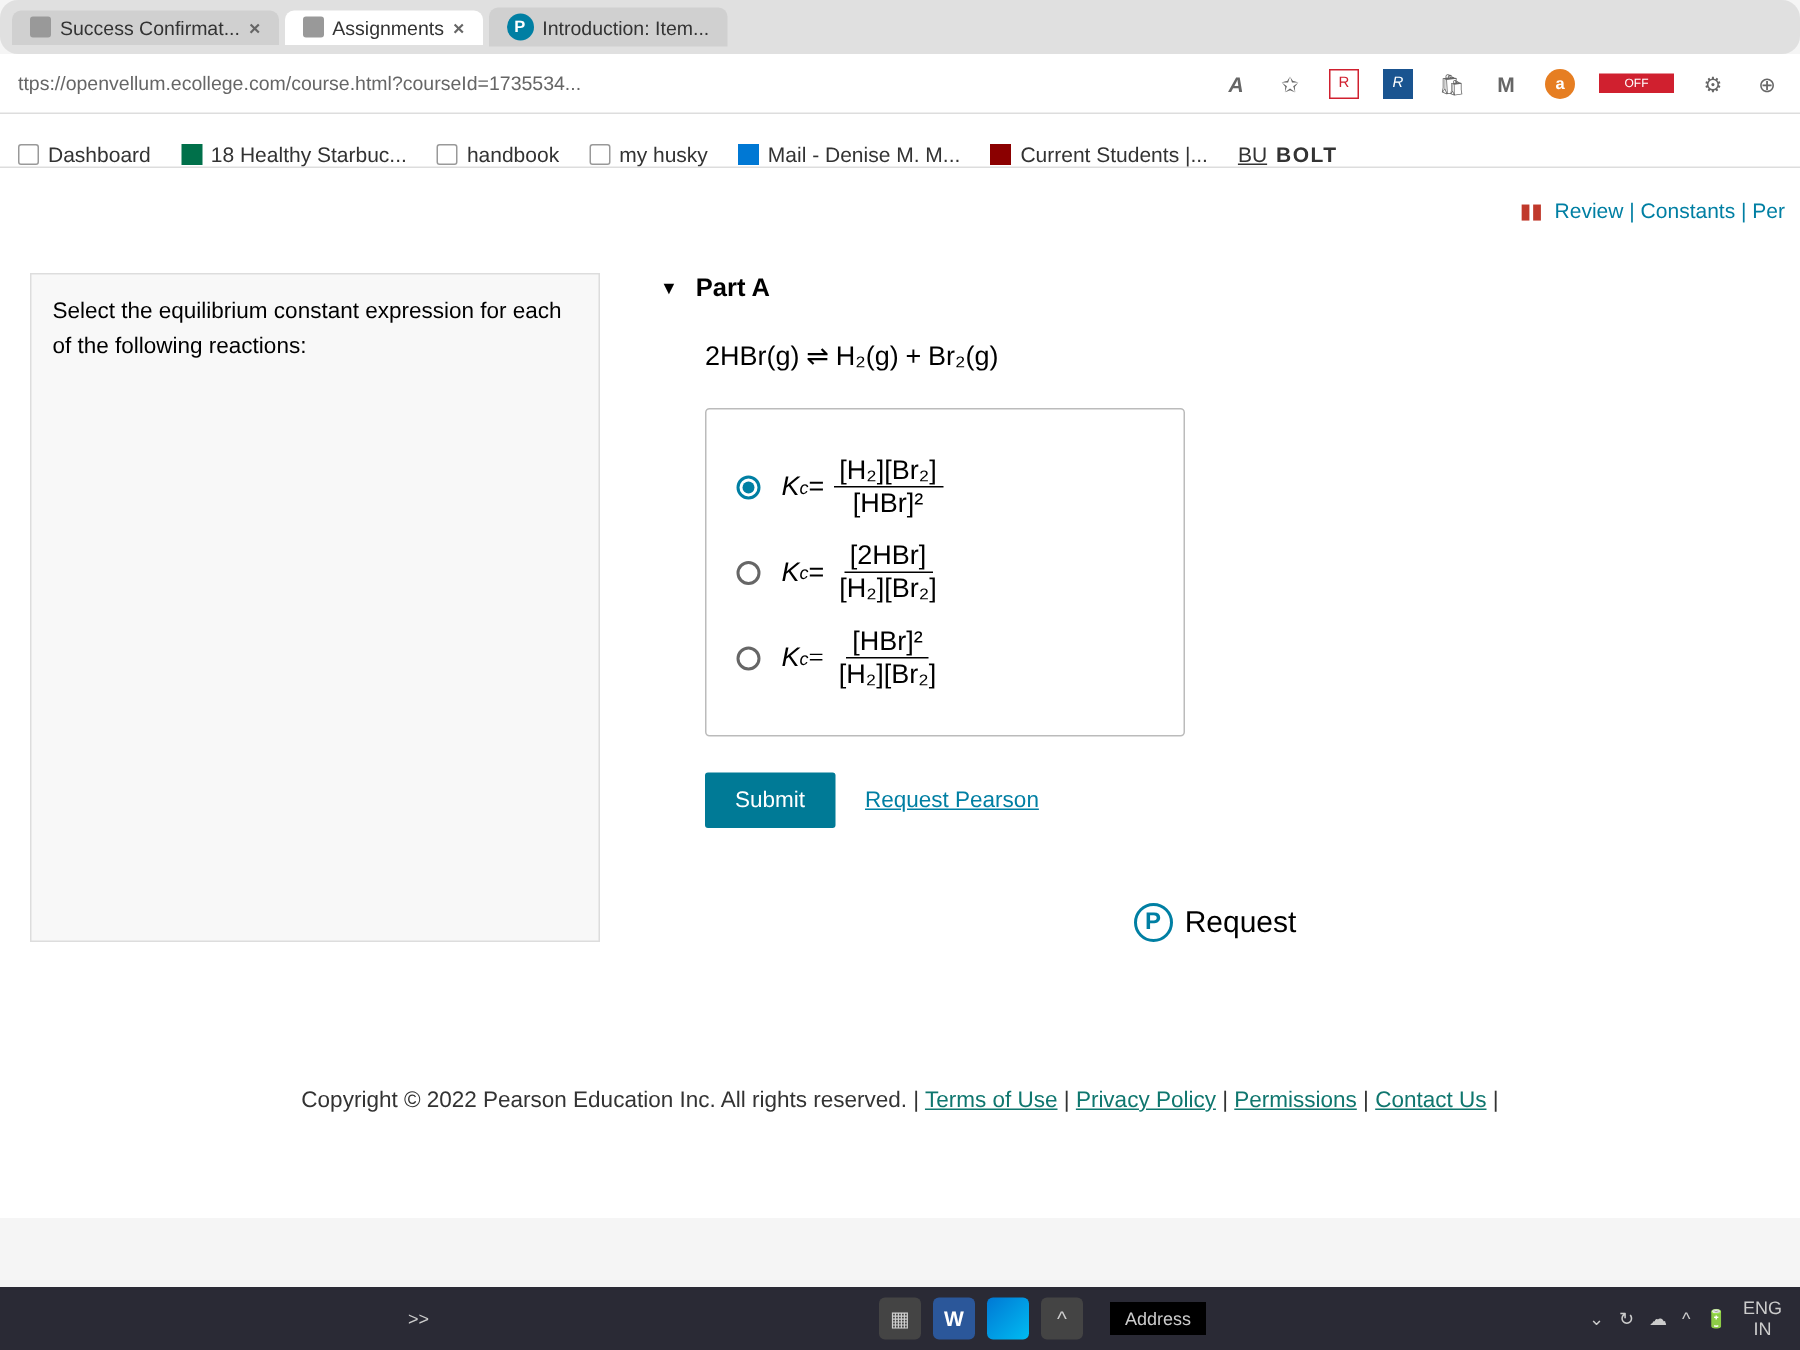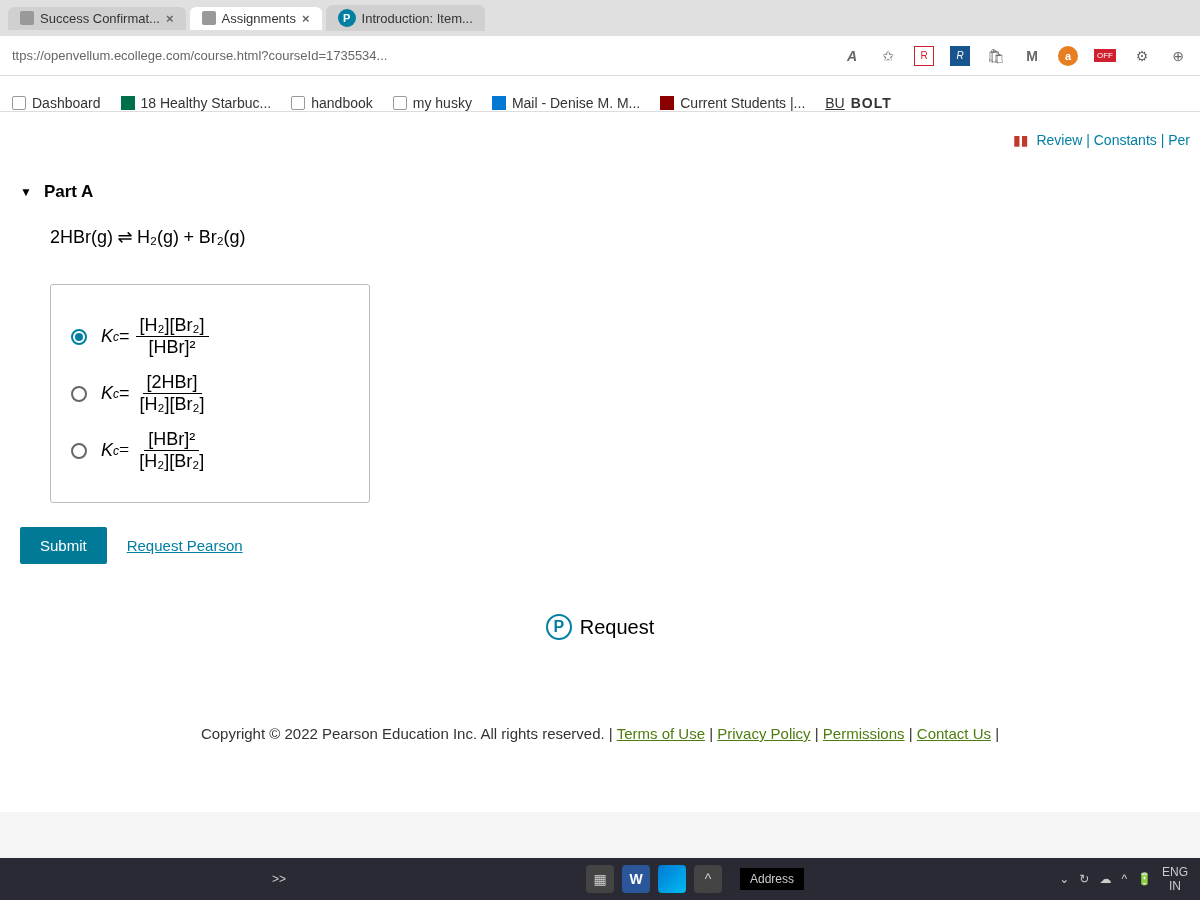--- a/index.html
+++ b/index.html
@@ -1,33 +1,33 @@
 <!DOCTYPE html>
 <html><head>
   <meta charset="utf-8">
   <style>
     * { margin: 0; padding: 0; box-sizing: border-box; font-family: Arial, sans-serif; }
     body { background: #f5f5f5; width: 1200px; height: 900px; overflow: hidden; position: relative; }
     
-    .browser-tabs { background: #e0e0e0; height: 36px; display: flex; align-items: center; padding: 0 8px; gap: 4px; }
+    .browser-tabs { background: #e0e0e0; height: 36px; display: flex; align-items: center; padding: 0 8px; gap: 4px; border-radius: 12px; }
     .tab { background: #d0d0d0; padding: 4px 12px; border-radius: 6px 6px 0 0; display: flex; align-items: center; gap: 6px; font-size: 13px; color: #333; }
     .tab.active { background: #fff; }
     .tab-close { color: #666; font-weight: bold; cursor: pointer; }
     .tab-icon { width: 14px; height: 14px; background: #999; border-radius: 2px; }
     .pearson-p { width: 18px; height: 18px; background: #007fa3; border-radius: 50%; color: white; display: flex; align-items: center; justify-content: center; font-size: 11px; font-weight: bold; }
     
     .url-bar { background: #fff; height: 40px; display: flex; align-items: center; padding: 0 12px; gap: 12px; border-bottom: 1px solid #ddd; }
     .url-text { color: #666; font-size: 13px; flex: 0 0 auto; }
     .url-icons { display: flex; gap: 16px; align-items: center; margin-left: auto; }
     .url-icon { width: 20px; height: 20px; color: #666; display: flex; align-items: center; justify-content: center; font-size: 14px; }
     .icon-a { font-style: italic; font-weight: bold; }
     .icon-r { border: 1px solid #666; padding: 2px 4px; font-size: 10px; }
     .icon-m { font-weight: bold; }
     .orange-circle { width: 20px; height: 20px; background: #e67e22; border-radius: 50%; color: white; display: flex; align-items: center; justify-content: center; font-size: 11px; font-weight: bold; }
-    .off-icon { background: #d0202f; color: white; font-size: 8px; padding: 2px 3px; }
+    .off-icon { background: #d0202f; color: white; font-size: 8px; padding: 2px 17px; }
     
     .bookmarks { background: #fff; height: 36px; display: flex; align-items: flex-end; padding: 0 12px; gap: 20px; border-bottom: 1px solid #ddd; font-size: 14px; }
     .bookmark { display: flex; align-items: center; gap: 6px; color: #333; cursor: pointer; }
     .bookmark-icon { width: 14px; height: 14px; border: 1px solid #999; border-radius: 2px; }
     .bolt-text { font-weight: bold; letter-spacing: 1px; }
     .bu-underline { text-decoration: underline; }
     
     .content-area { background: #fff; padding: 40px 20px 20px 20px; position: relative; height: 700px; }
     
     .top-links { position: absolute; top: 20px; right: 10px; font-size: 14px; color: #007fa3; }
@@ -35,43 +35,43 @@
     .flag-icon { color: #c0392b; margin-right: 4px; }
     
     .main-content { display: flex; gap: 40px; margin-top: 30px; }
     
     .left-panel { width: 380px; background: #f8f8f8; border: 1px solid #ddd; padding: 14px; font-size: 15px; line-height: 1.5; }
     
     .right-panel { flex: 1; }
     .part-header { display: flex; align-items: center; gap: 12px; font-size: 17px; font-weight: bold; margin-bottom: 24px; }
     .collapse-arrow { font-size: 12px; }
     
-    .equation { font-size: 18px; margin: 20px 0 36px 30px; font-family: 'Times New Roman', serif; }
+    .equation { font-size: 18px; margin: 20px 0 24px 30px; font-family: 'Times New Roman', serif; }
     
     .options-box { border: 1px solid #bbb; border-radius: 3px; padding: 16px 20px; width: 320px; margin-left: 30px; margin-bottom: 24px; }
     .option { display: flex; align-items: center; gap: 14px; margin: 14px 0; }
     .radio-outer { width: 16px; height: 16px; border: 2px solid #007fa3; border-radius: 50%; display: flex; align-items: center; justify-content: center; flex-shrink: 0; }
     .radio-inner { width: 8px; height: 8px; background: #007fa3; border-radius: 50%; }
     .radio-empty { border-color: #666; }
     .formula { display: flex; align-items: center; font-family: 'Times New Roman', serif; font-size: 18px; }
     .kc { font-style: italic; }
     .sub { font-size: 12px; vertical-align: sub; font-style: italic; }
     .frac { display: inline-flex; flex-direction: column; align-items: center; margin-left: 6px; }
     .frac-top { border-bottom: 1px solid #000; padding: 0 4px; }
     .frac-bot { padding: 0 4px; }
     
-    .action-row { display: flex; align-items: center; gap: 20px; }
+    .action-row { display: flex; align-items: center; gap: 20px; margin-left: 30px; }
     .submit-btn { background: #007a96; color: white; border: none; padding: 10px 20px; font-size: 15px; cursor: pointer; border-radius: 2px; }
     .request-link { color: #007fa3; text-decoration: underline; cursor: pointer; font-size: 15px; }
     
     .pearson-footer { text-align: center; margin-top: 50px; display: flex; align-items: center; justify-content: center; gap: 8px; font-size: 20px; }
     .pearson-p-big { width: 26px; height: 26px; border: 2px solid #007fa3; border-radius: 50%; color: #007fa3; display: flex; align-items: center; justify-content: center; font-weight: bold; font-size: 16px; }
     
     .copyright { position: absolute; bottom: 50px; left: 0; right: 0; text-align: center; font-size: 15px; color: #333; padding: 20px; }
-    .copyright a { color: #4d7c0f; text-decoration: underline; cursor: pointer; }
+    .copyright a { color: #0f766e; text-decoration: underline; cursor: pointer; }
     
     .taskbar { position: absolute; bottom: 0; left: 0; right: 0; height: 42px; background: #2a2a35; display: flex; align-items: center; padding: 0 12px; color: #ccc; font-size: 12px; }
     .task-left { display: flex; align-items: center; gap: 8px; margin-left: 300px; }
     .task-icon { width: 28px; height: 28px; background: #444; border-radius: 4px; display: flex; align-items: center; justify-content: center; font-size: 14px; }
     .task-word { background: #2b579a; color: white; font-weight: bold; }
     .task-address { background: #000000; padding: 4px 10px; font-size: 12px; margin-left: 10px; }
     .task-right { margin-left: auto; display: flex; align-items: center; gap: 10px; }
     .expand-btn { color: #ccc; margin-left: 260px; }
     .lang { text-align: center; line-height: 1.2; }
   </style>
@@ -144,20 +144,23 @@
 
 <div class="content-area">
   <div class="top-links">
     <span class="flag-icon">▮▮</span>
     <a> Review</a> | 
     <a>Constants</a> | 
     <a>Per</a>
   </div>
 
   <div class="main-content">
+    <div class="left-panel">
+      <span>Select the equilibrium constant expression for each of the following reactions:</span>
+    </div>
 
     <div class="right-panel">
       <div class="part-header">
         <span class="collapse-arrow">▼</span>
         <span>Part A</span>
       </div>
 
       <div class="equation">
         <span>2HBr(g)</span>
         <span>⇌</span>

